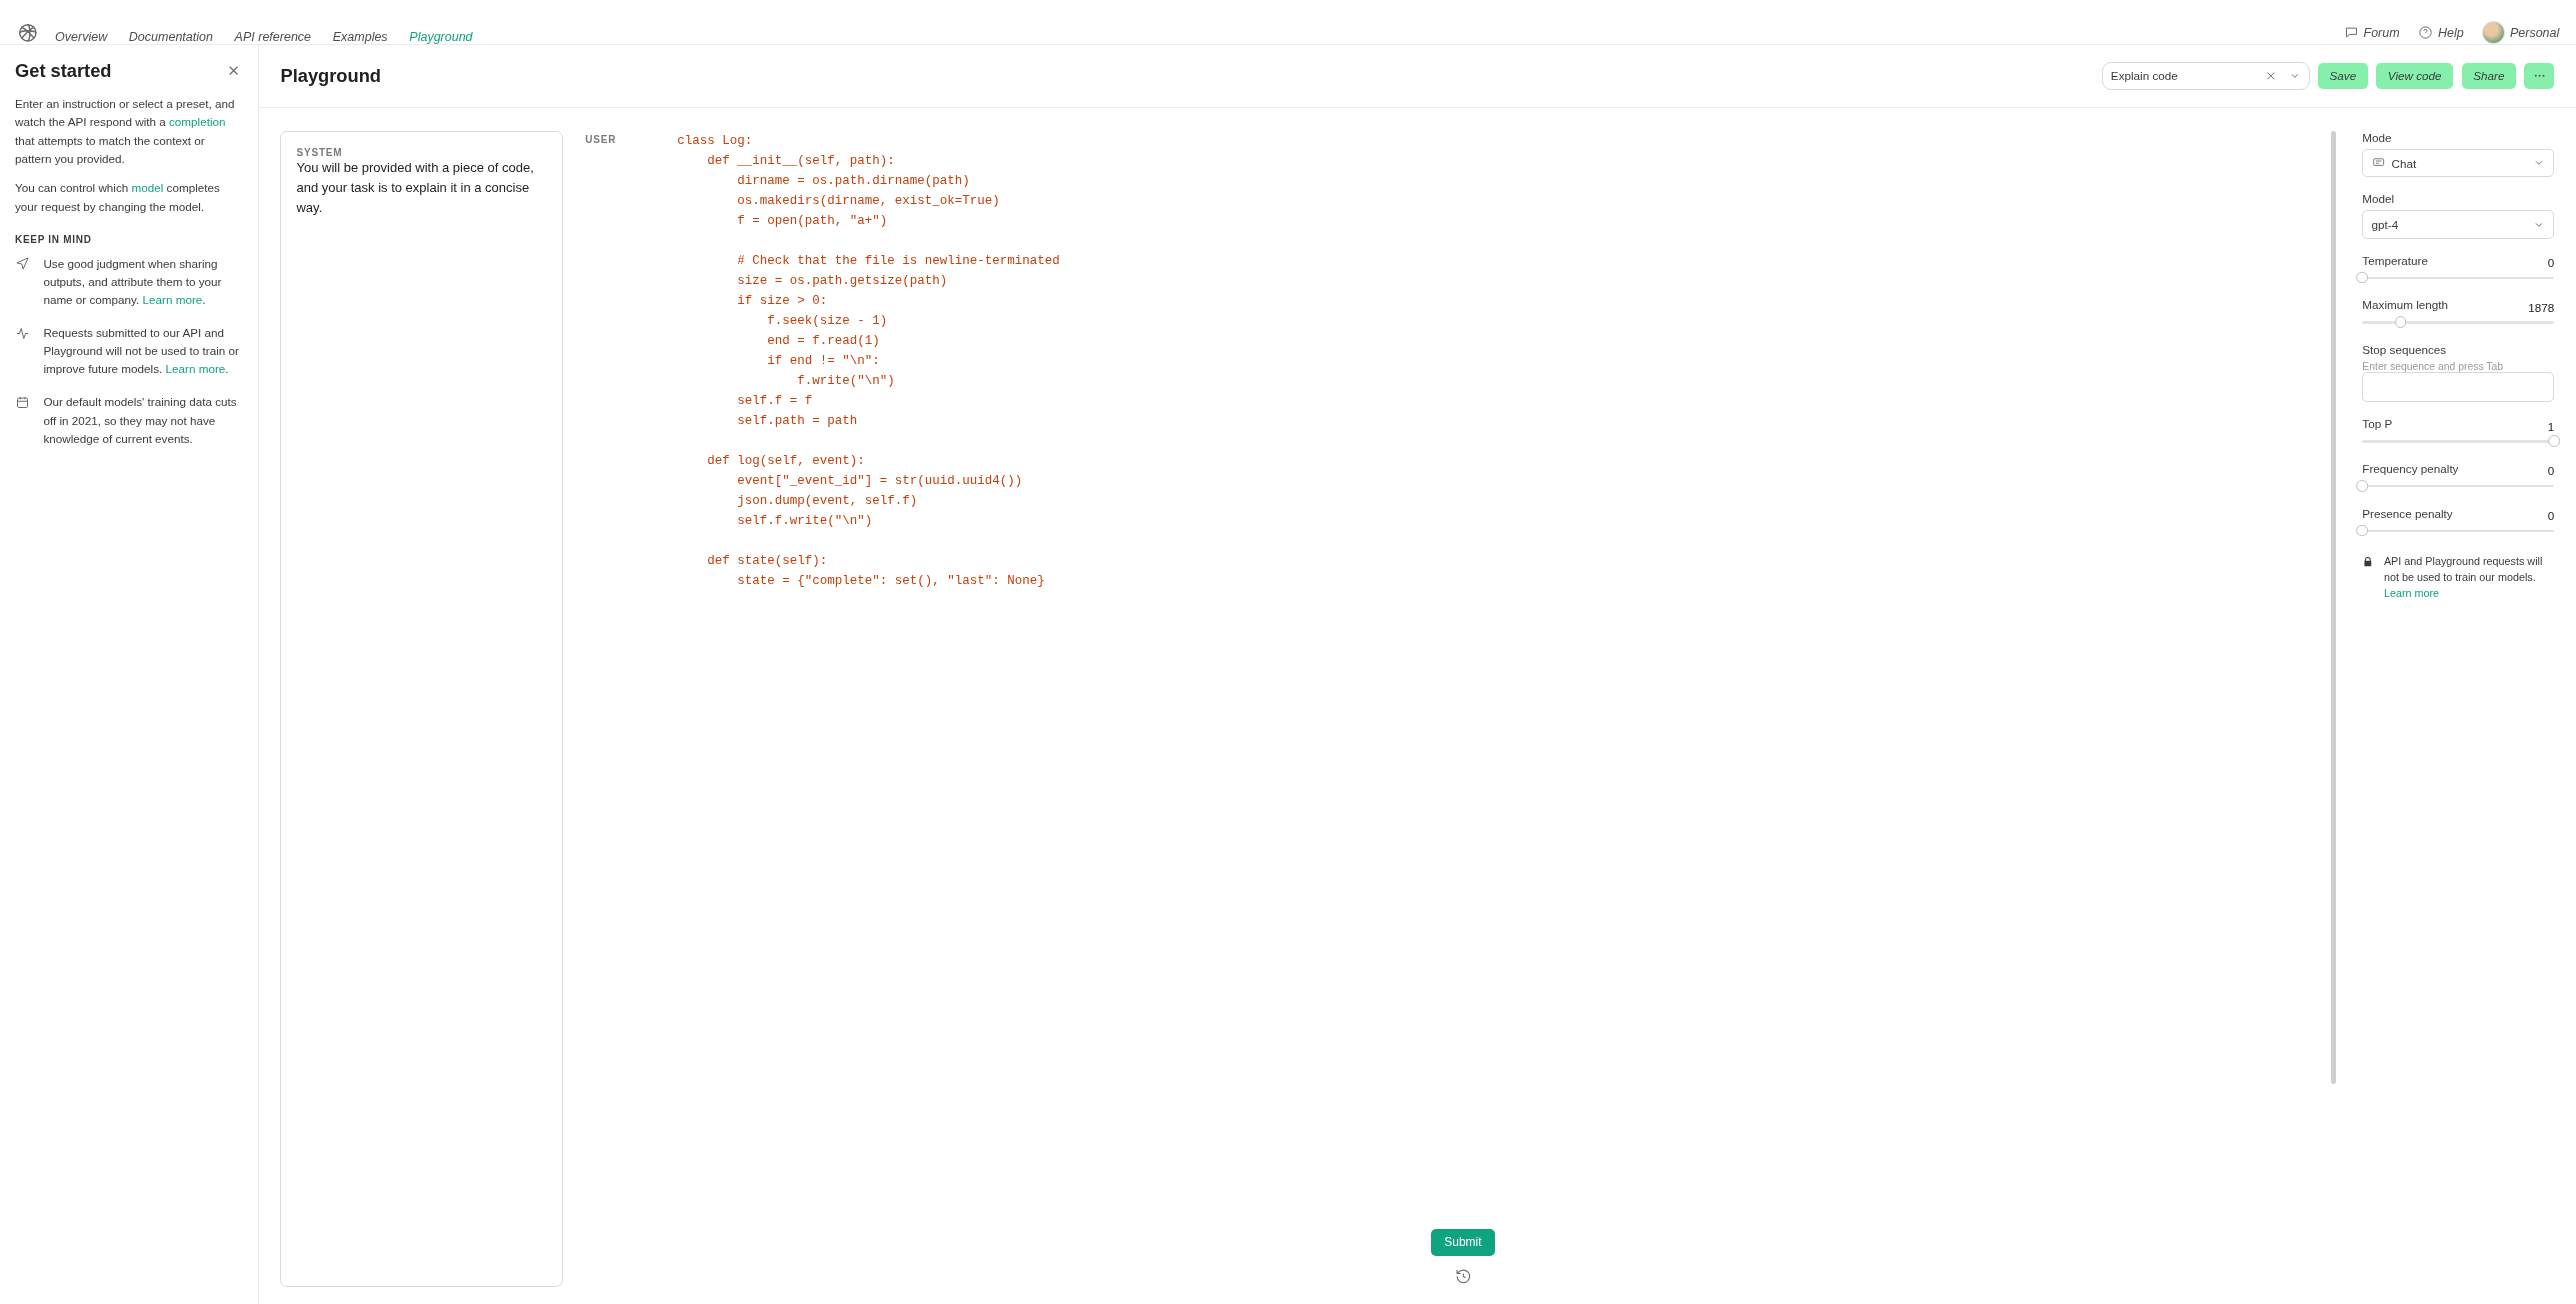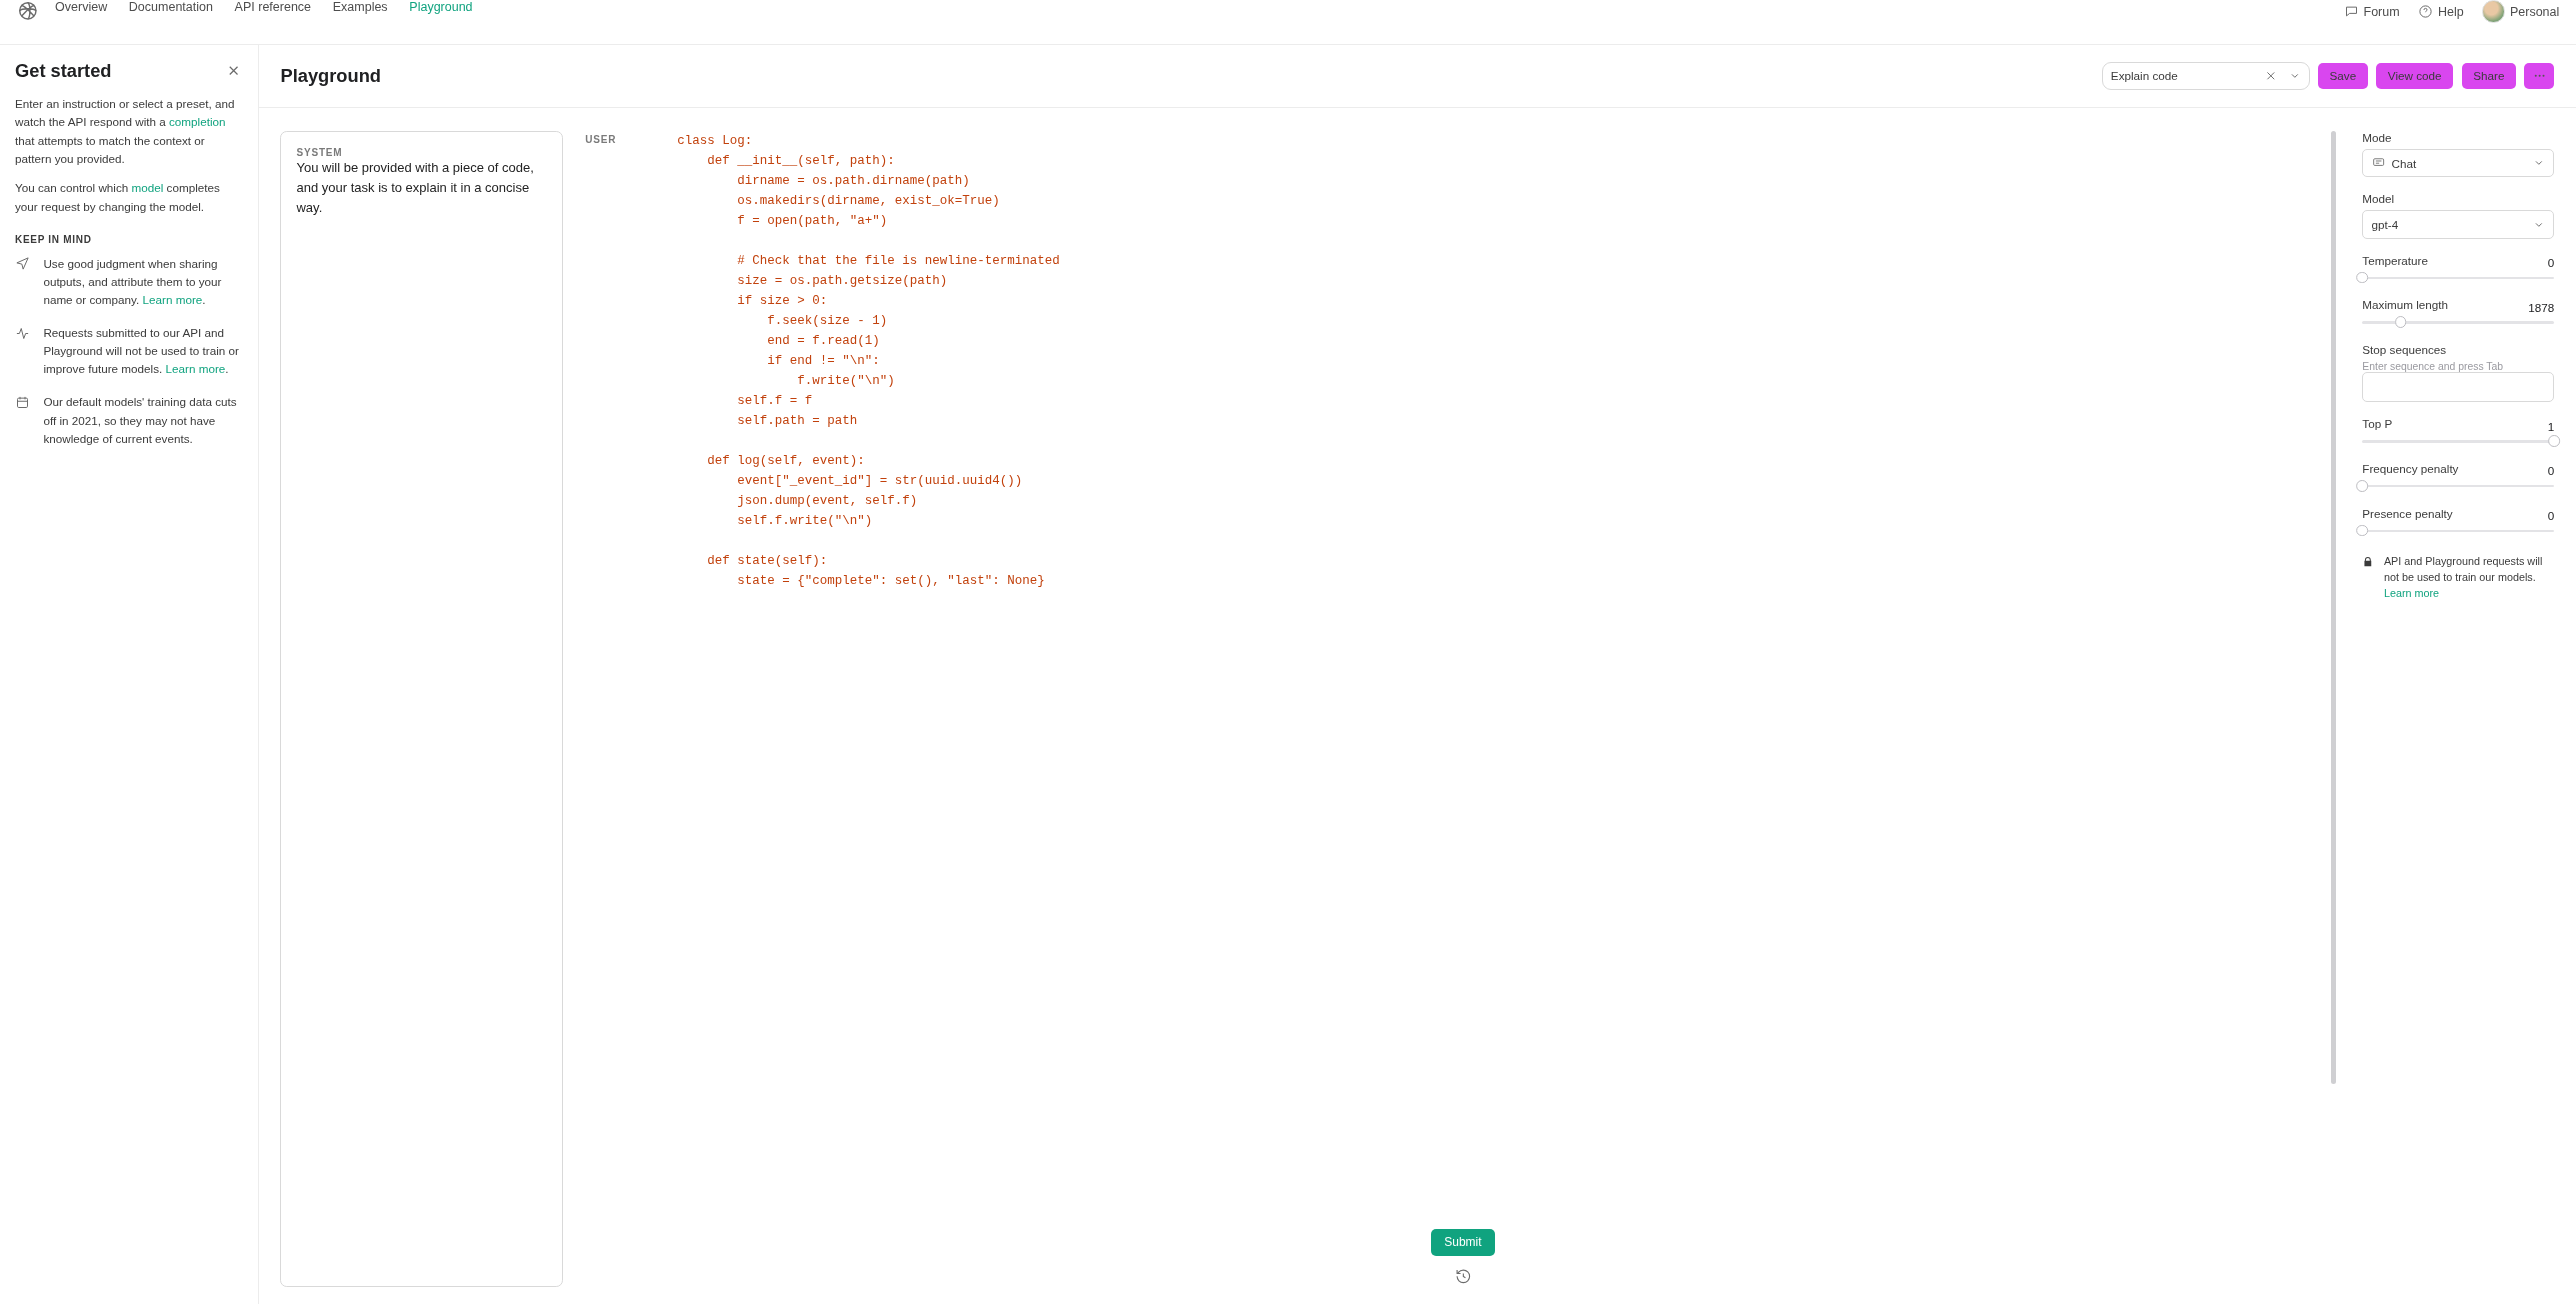--- a/index.html
+++ b/index.html
@@ -7,24 +7,25 @@
     width: 100%; height: 100%;
     font-family: -apple-system, BlinkMacSystemFont, "Segoe UI", Helvetica, Arial, sans-serif;
     color: #202123;
     background: #ffffff;
   }
   a { text-decoration: none; color: inherit; }
 
   
   .topnav {
     display: flex;
-    align-items: flex-start;
+    align-items: flex-end;
     height: 45px;
     padding: 0 16.7px;
     border-bottom: 0.8px solid #ececec;
+    font-style: italic;
   }
   .logo { width: 21.7px; height: 21.7px; margin-right: 16.7px; display:flex; align-items:center; justify-content:center;}
   .nav-links { display: flex; gap: 21.7px; font-size: 12.5px; color:#4d4d4d;}
   .nav-links .active { color: #10a37f; }
   .nav-right { margin-left: auto; display: flex; align-items: center; gap: 18.3px; font-size: 12.5px; color:#4d4d4d;}
   .nav-right .avatar {
     width: 23px; height: 23px; border-radius: 50%;
     background: radial-gradient(circle at 40% 35%, #e9c8a4 35%, #7fa377 70%);
     border: 0.8px solid #ddd;
   }
@@ -60,22 +61,22 @@
   .ws-actions { margin-left:auto; display:flex; align-items:center; gap:8.3px;}
   .preset-select {
     display:flex; align-items:center; gap:5px;
     min-width: 208px;
     border:0.8px solid #d9d9d9; border-radius:9px;
     padding: 6.7px 8.3px; font-size:11.7px; color:#3b3b3b;
   }
   .preset-select .spacer{flex:1;}
   .preset-icons { display:flex; gap:11.7px; color:#888;}
   .btn-grey {
-    background:#d946ef; border:none; border-radius:5px;
-    padding: 6.7px 11.7px; font-size:11.7px; color:#3b3b3b; cursor:pointer;
+    background:#86efac; border:none; border-radius:5px;
+    padding: 6.7px 11.7px; font-size:11.7px; color:#3b3b3b; cursor:pointer;font-style:italic;
   }
   .btn-grey.icon-only{ padding:6.7px 8.3px; display:flex; align-items:center;}
 
   
   .ws-body {
     flex:1; display:grid;
     grid-template-columns: 283px 1fr 192px;
     gap: 21.7px;
     padding: 23px 21.7px 16.7px 21.7px;
     overflow:hidden;

